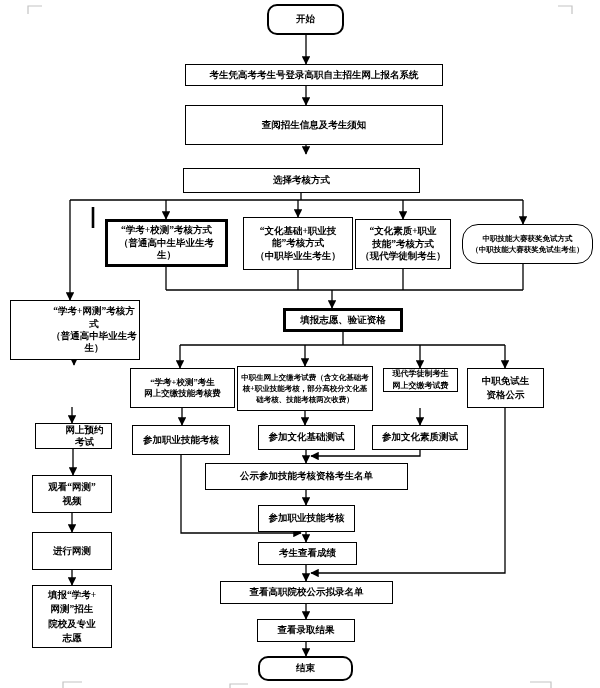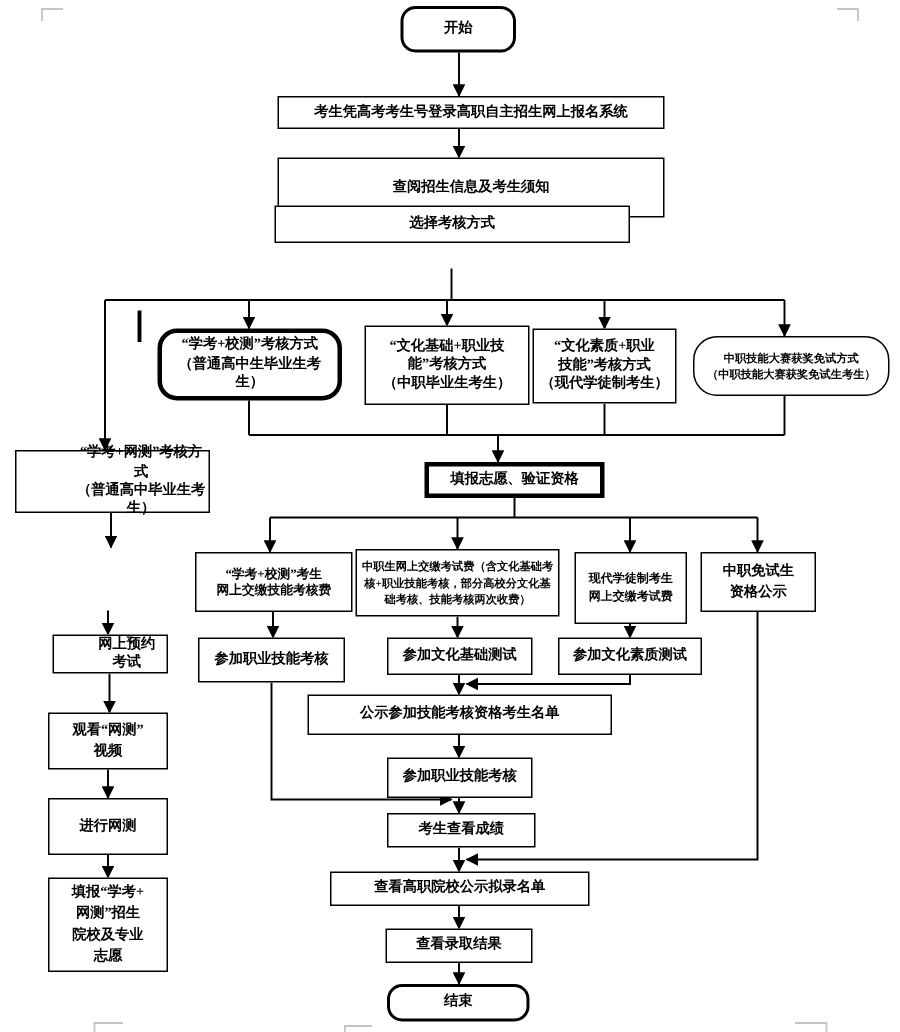--- a/index.html
+++ b/index.html
@@ -82,48 +82,48 @@
         <path d="M530,682 H551 V688"></path>
       </g>
   </svg>
 
   <div class="node rounded" style="left:267px;top:4px;width:77px;height:31px;">开始</div>
 
   <div class="node" style="left:185px;top:64px;width:258px;height:22px;">考生凭高考考生号登录高职自主招生网上报名系统</div>
 
   <div class="node" style="left:185px;top:105px;width:258px;height:40px;">查阅招生信息及考生须知</div>
 
-  <div class="node" style="left:183px;top:137px;width:237px;height:25px;">选择考核方式</div>
+  <div class="node" style="left:183px;top:168px;width:237px;height:25px;">选择考核方式</div>
 
-  <div class="node thick" style="left:105px;top:219px;width:123px;height:48px;border-radius:13px;">“学考+校测”考核方式
+  <div class="node thick" style="left:105px;top:219px;width:123px;height:48px;">“学考+校测”考核方式
 （普通高中生毕业生考生）</div>
 
   <div class="node" style="left:243px;top:217px;width:110px;height:53px;">“文化基础+职业技
 能”考核方式
 （中职毕业生考生）</div>
 
   <div class="node" style="left:355px;top:219px;width:96px;height:50px;">“文化素质+职业
 技能”考核方式
 （现代学徒制考生）</div>
 
   <div class="node fs75" style="left:462px;top:224px;width:131px;height:40px;border-radius:16px;">中职技能大赛获奖免试方式
 （中职技能大赛获奖免试生考生）</div>
 
-  <div class="node" style="left:10px;top:300px;width:130px;height:42px;padding-left:40px;">“学考+网测”考核方式
+  <div class="node" style="left:10px;top:300px;width:130px;height:60px;padding-left:40px;">“学考+网测”考核方式
 （普通高中毕业生考生）</div>
 
   <div class="node thick" style="left:283px;top:308px;width:120px;height:24px;">填报志愿、验证资格</div>
 
 
   <div class="node fs85" style="left:130px;top:368px;width:105px;height:40px;">“学考+校测”考生
 网上交缴技能考核费</div>
 
   <div class="node fs75" style="left:237px;top:366px;width:136px;height:45px;">中职生网上交缴考试费（含文化基础考核+职业技能考核，部分高校分文化基础考核、技能考核两次收费）</div>
 
-  <div class="node fs8 lh15" style="left:383px;top:368px;width:75px;height:48px;">现代学徒制考生
+  <div class="node fs8 lh15" style="left:383px;top:368px;width:75px;height:24px;">现代学徒制考生
 网上交缴考试费</div>
 
   <div class="node lh15" style="left:467px;top:368px;width:77px;height:40px;">中职免试生
 资格公示</div>
 
   <div class="node" style="left:35px;top:423px;width:77px;height:26px;padding-left:24px;">网上预约
 考试</div>
 
   <div class="node" style="left:132px;top:425px;width:98px;height:30px;">参加职业技能考核</div>
 

